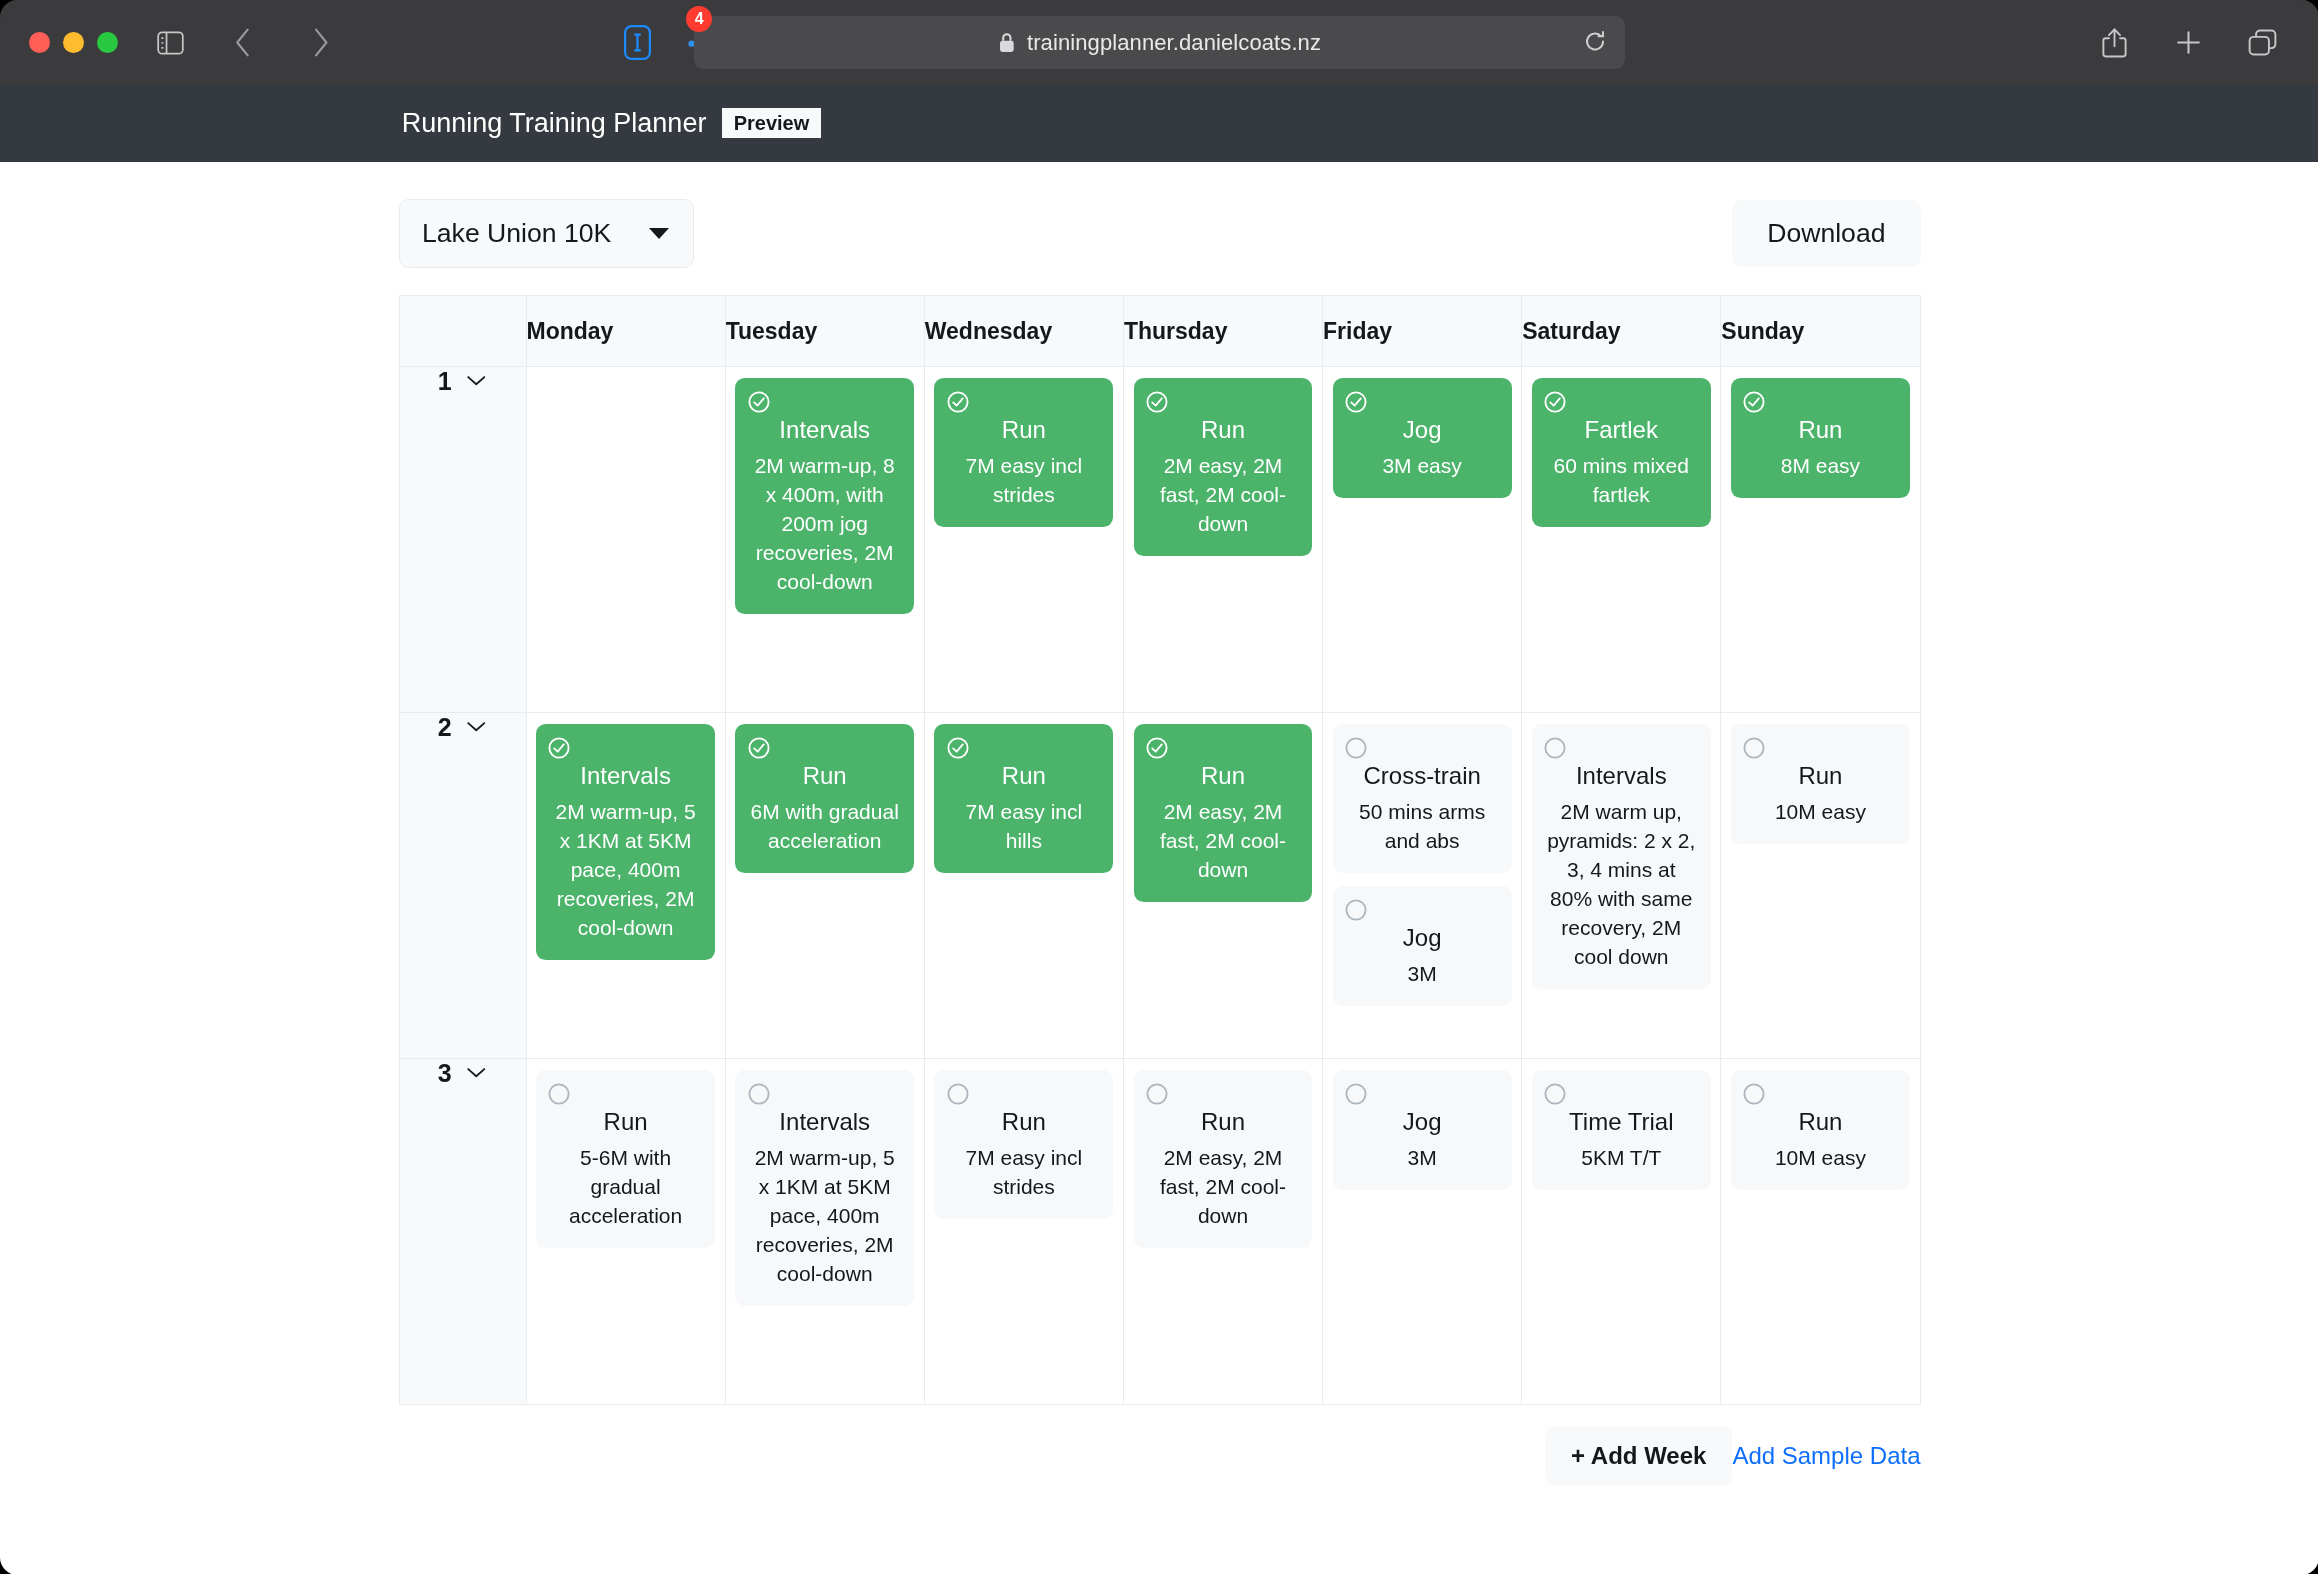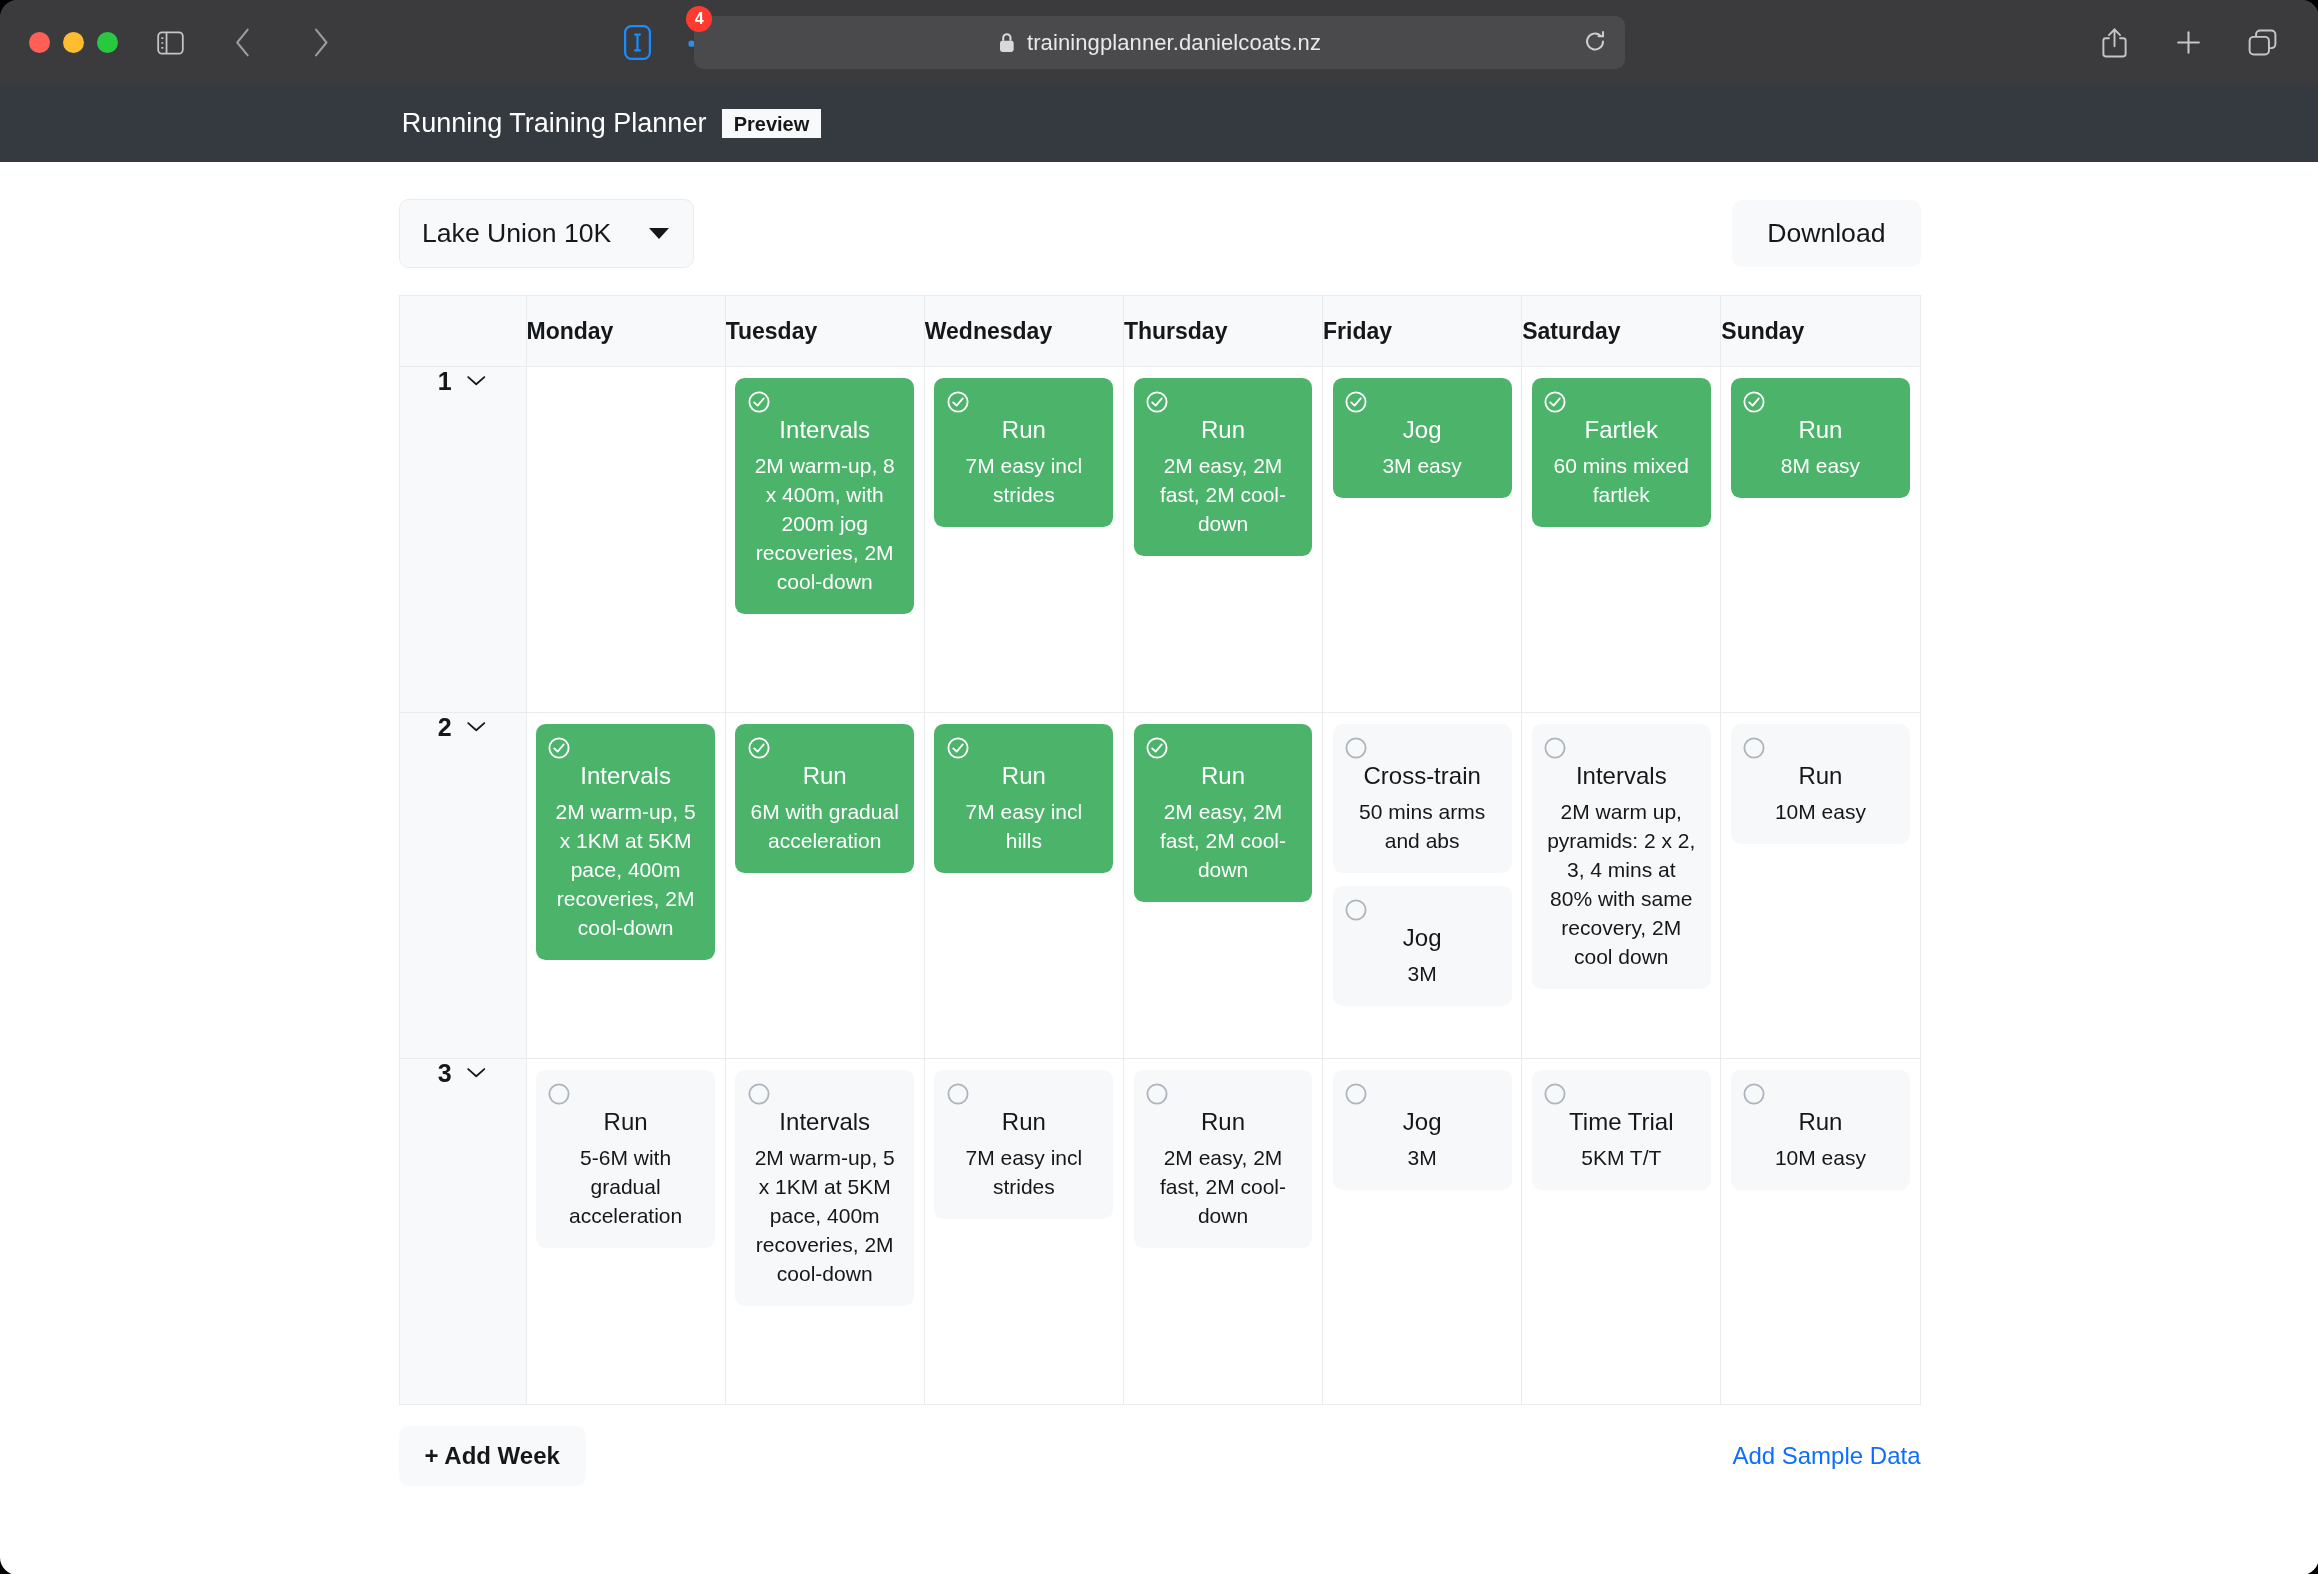--- a/index.html
+++ b/index.html
@@ -75,21 +75,21 @@
     width: 2319px; height: 1489px;
     background: #ffffff;
     overflow: hidden;
   }
   .app-header {
     height: 77px; background: #343a40;
     display: flex; align-items: center;
   }
   .app-header-inner {
     width: 1522px; margin: 0 auto;
-    display: flex; align-items: center; gap: 16px;
+    display: flex; align-items: flex-start; gap: 16px;
     padding-left: 3.2px;
   }
   .app-title { color: #ffffff; font-size: 27px; font-weight: 400; }
   .preview-badge {
     background: #f8f9fa; color: #15181b;
     font-size: 20px; font-weight: 700;
     padding: 4.8px 11.3px; border-radius: 0;
     line-height: 1;
   }
 
@@ -172,21 +172,21 @@
     font-size: 24px; line-height: 1.25;
     margin-top: 22.5px; margin-bottom: 6.4px;
   }
   .task-desc {
     font-size: 21px; line-height: 1.38;
   }
   .task.done .task-title, .task.done .task-desc { color: #ffffff; }
   .task.todo .task-title, .task.todo .task-desc { color: #15181b; }
 
   .bottom-row {
-    display: flex; align-items: center; justify-content: space-between;
+    display: flex; align-items: center; justify-content: flex-end;
     padding: 21px 0 32px 0;
   }
   .add-week-btn {
     background: #f8f9fa; border: none; border-radius: 9.7px;
     padding: 16px 26px;
     font-size: 24px; font-weight: 700; color: #15181b;
     font-family: inherit;
   }
   .sample-link {
     font-size: 24px; color: #0d6efd; text-decoration: none;

